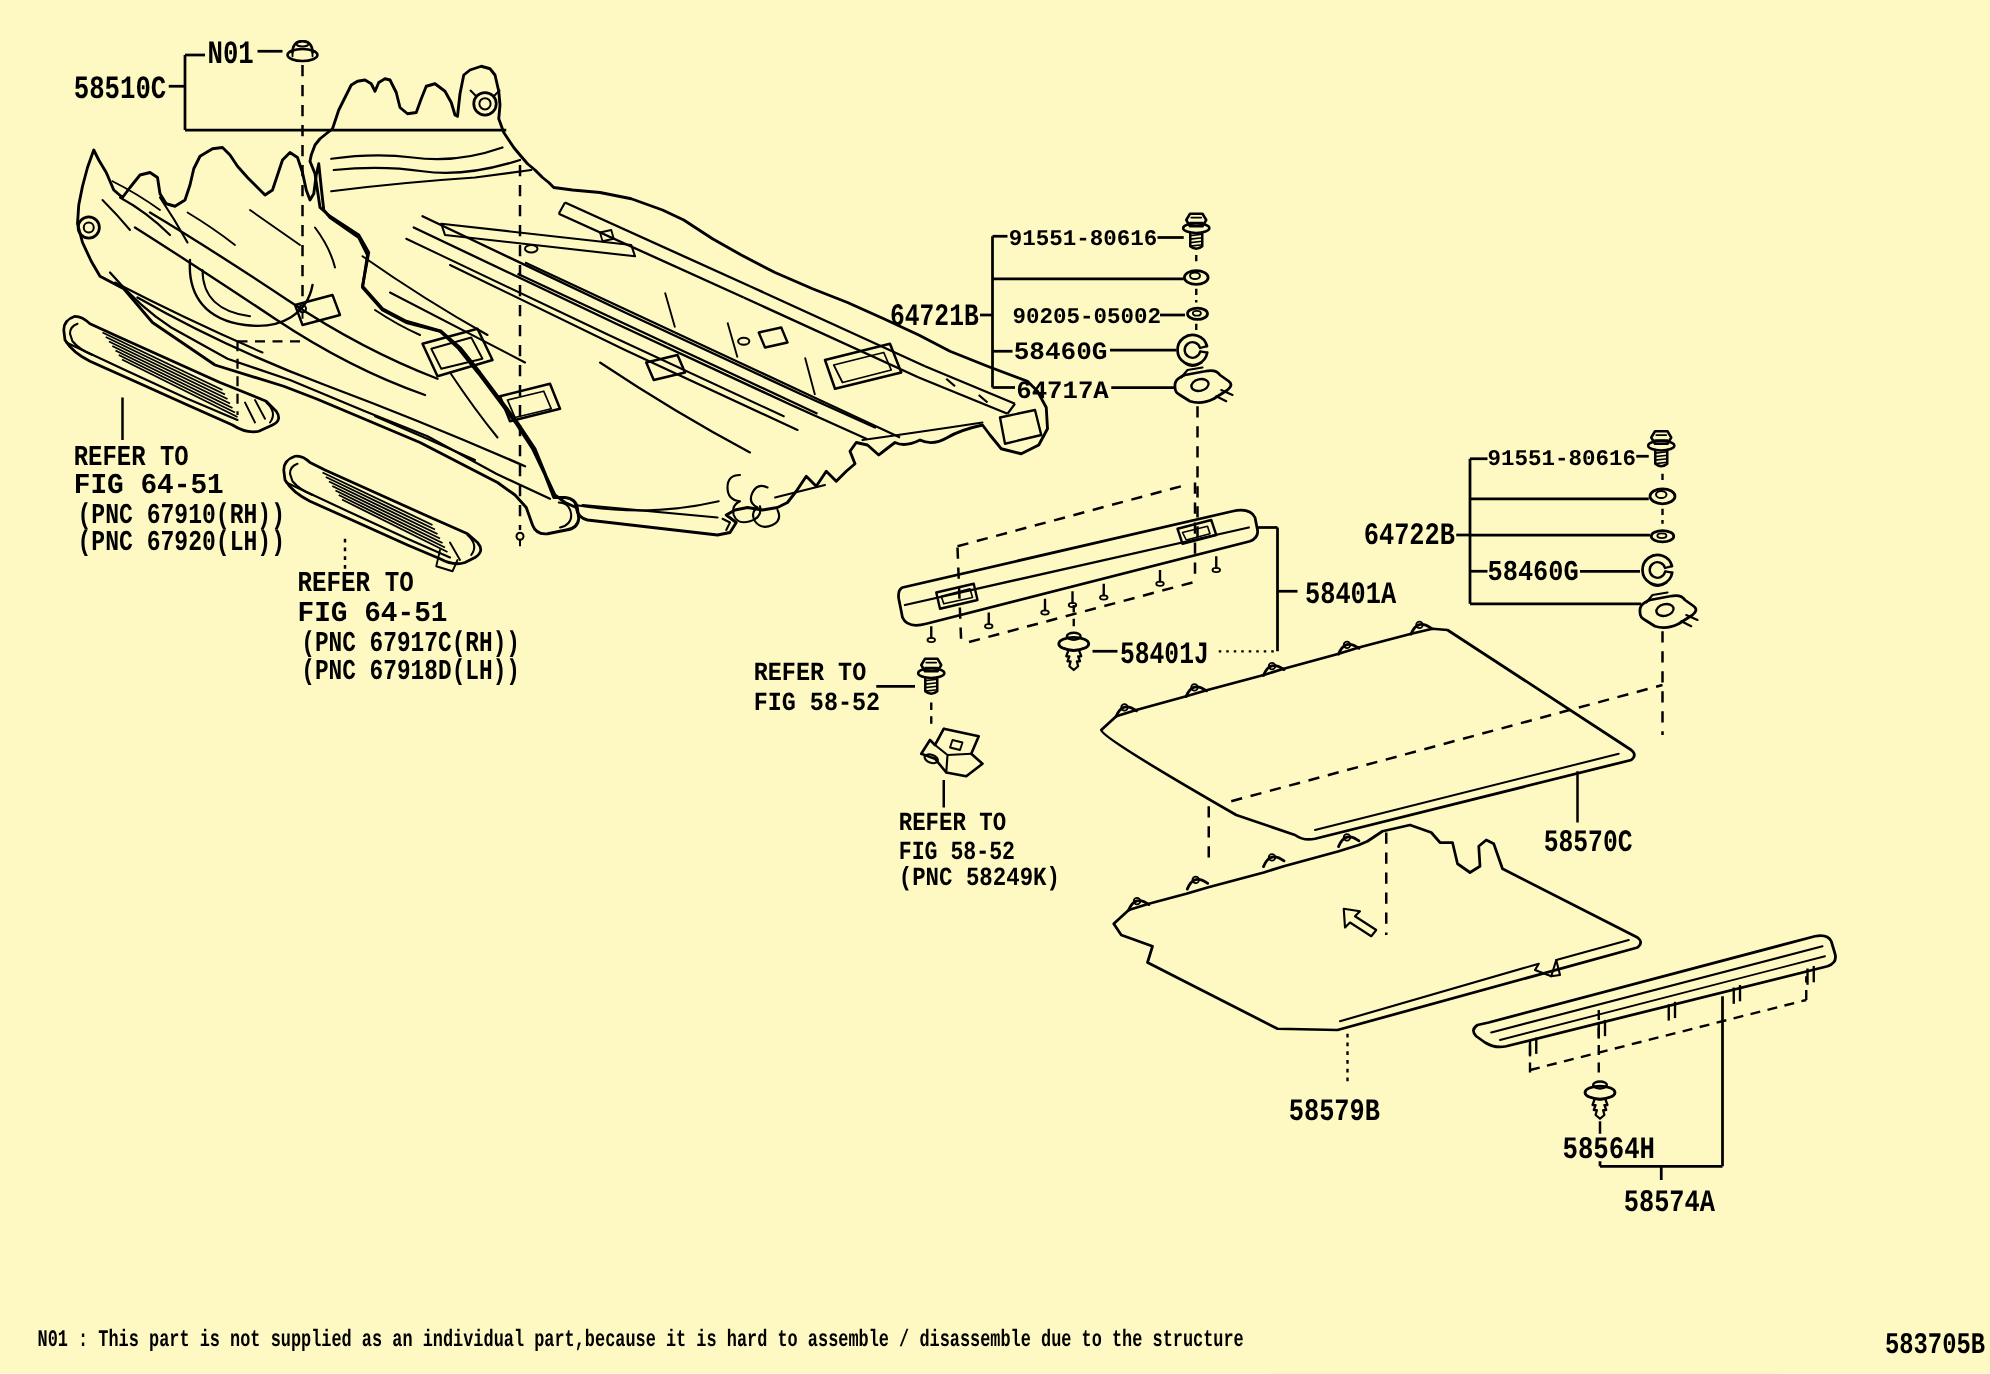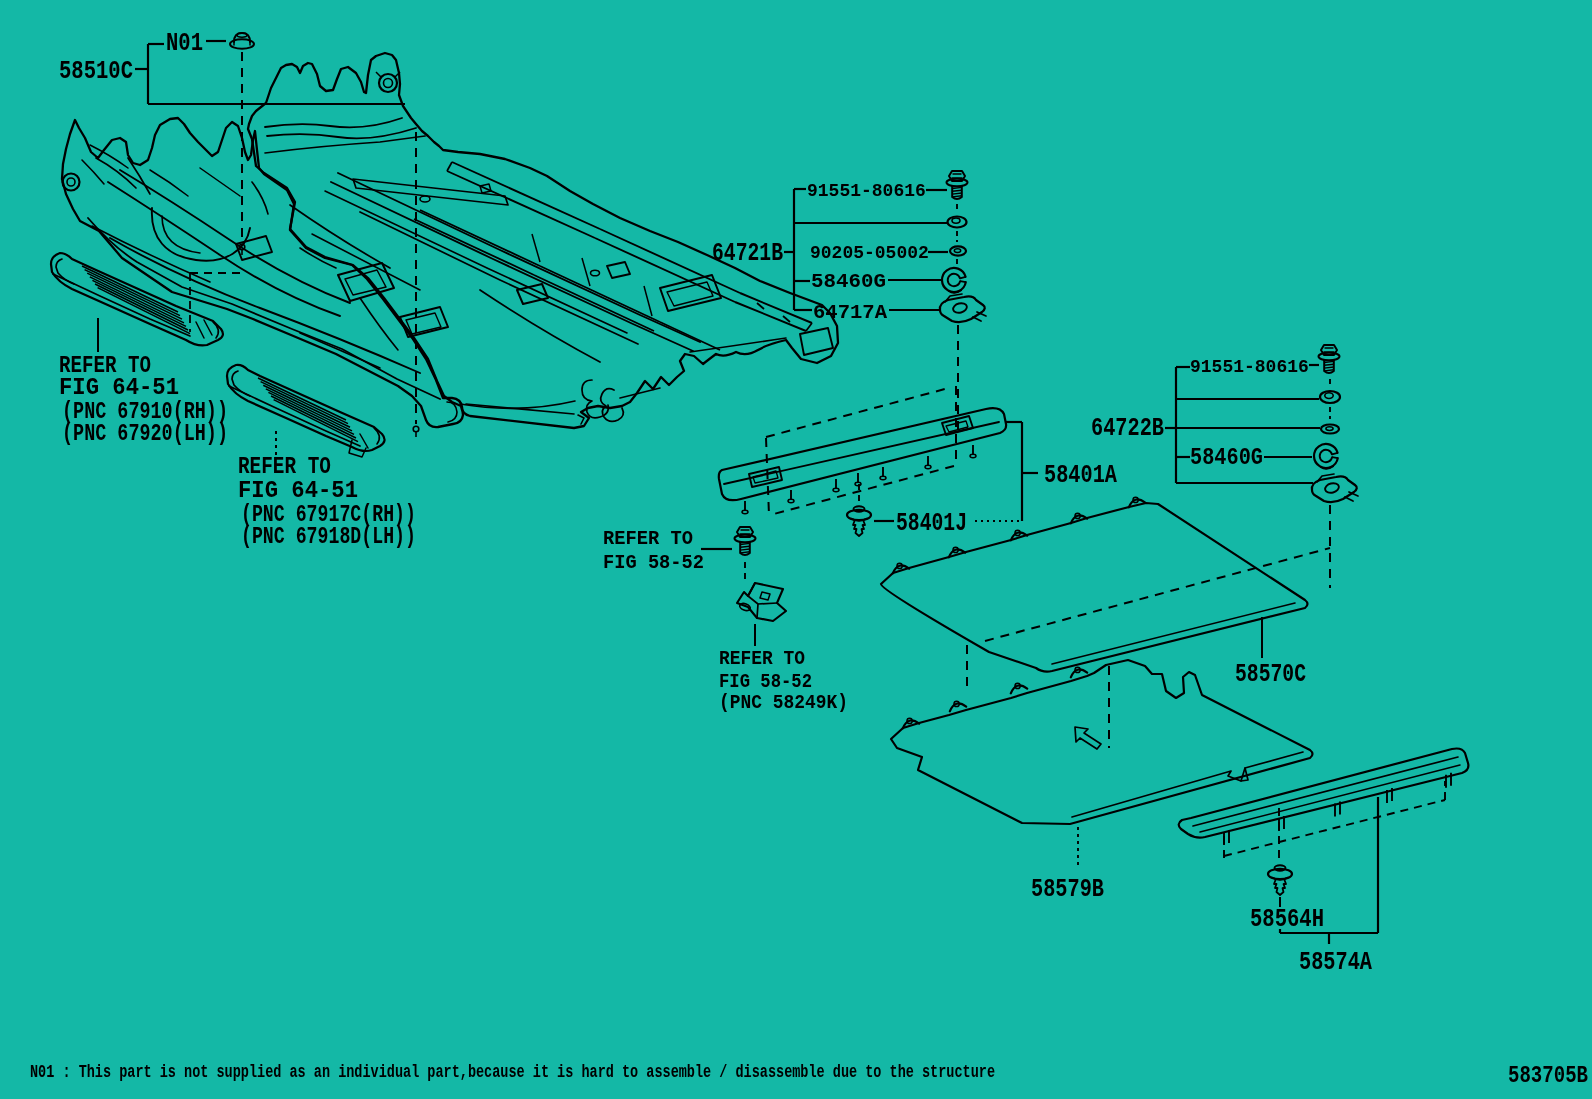--- a/index.html
+++ b/index.html
@@ -1,15 +1,15 @@
 <!DOCTYPE html>
 <html><head><meta charset="utf-8">
 <style>
 html,body{margin:0;padding:0;background:#fff;}
-#page{width:1592px;height:1099px;position:relative;background:#14b8a6;overflow:hidden;}
+#page{width:1592px;height:1099px;position:relative;background:#fef9c3;overflow:hidden;}
 </style></head>
 <body>
 <div id="page">
 <svg width="1592" height="1099" viewBox="0 0 1592 1099">
 
 <text x="166" y="50" font-size="26" font-family="&quot;Liberation Mono&quot;, monospace" font-weight="bold" fill="#000" textLength="37" lengthAdjust="spacingAndGlyphs">N01</text>
 <line x1="206" y1="41" x2="226" y2="41" stroke="#000" stroke-width="2.2" stroke-linecap="butt"></line>
 <line x1="148" y1="44" x2="164" y2="44" stroke="#000" stroke-width="2.2" stroke-linecap="butt"></line>
 <line x1="148" y1="44" x2="148" y2="104" stroke="#000" stroke-width="2.2" stroke-linecap="butt"></line>
 <line x1="135" y1="69" x2="148" y2="69" stroke="#000" stroke-width="2.2" stroke-linecap="butt"></line>

